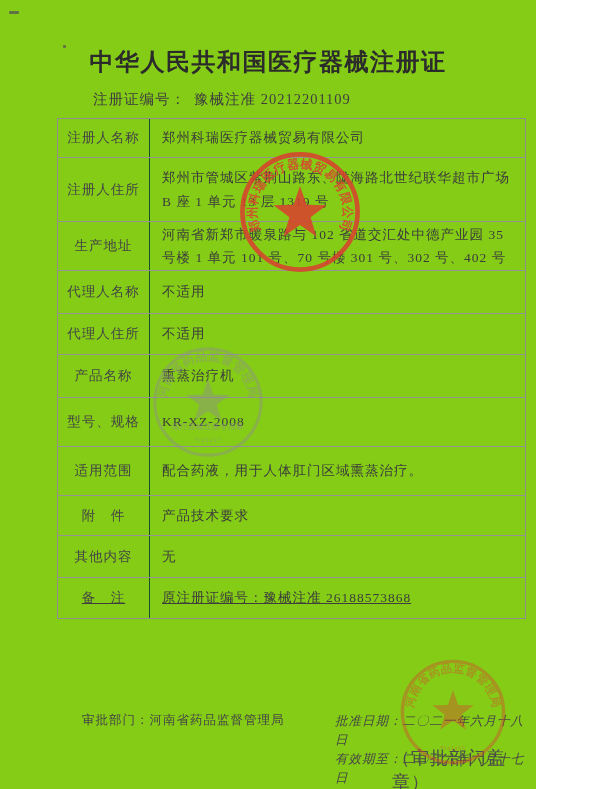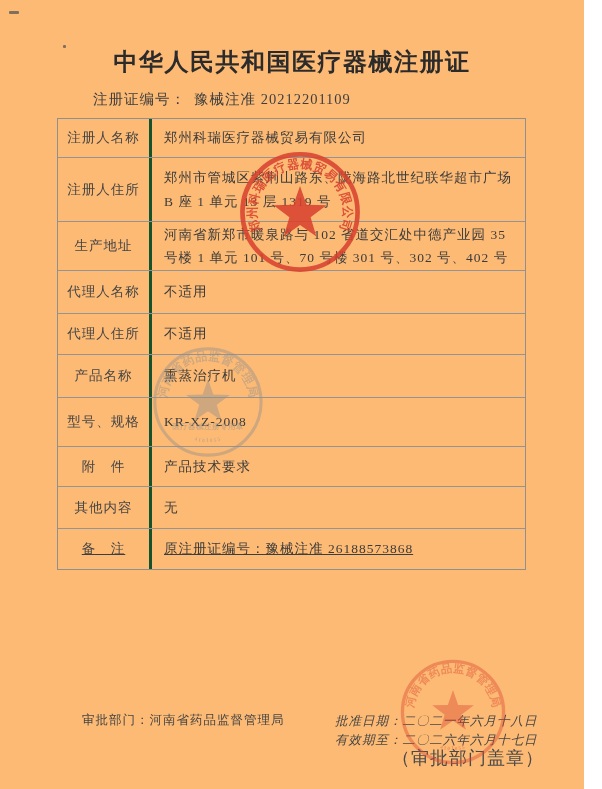--- a/index.html
+++ b/index.html
@@ -1,19 +1,19 @@
 <!DOCTYPE html>
 <html><head>
 <meta charset="utf-8">
 <style>
   html,body{margin:0;padding:0;}
   .page{
     position:relative;
-    width:584px;height:789px;
-    background:#fdba74;
+    width:536px;height:789px;
+    background:#84cc16;
     font-family:"Liberation Serif","DejaVu Serif",serif;
     color:#3e3e3e;
     overflow:hidden;
   }
   .speck{position:absolute;background:#555;border-radius:1px;opacity:.75;}
   .page-title{
     position:absolute;top:46px;left:0;width:100%;
     text-align:center;font-size:24px;font-weight:bold;
     letter-spacing:1.5px;color:#2b2b2b;margin:0;
   }
@@ -28,21 +28,21 @@
     box-sizing:border-box;
     background:transparent;
   }
   .row{display:flex;border-bottom:1px solid #949494;}
   .row:last-child{border-bottom:none;text-decoration:underline;}
   .r1{height:38px}.r2{height:63px}.r3{height:48px}.r4{height:42px}
   .r5{height:40px}.r6{height:42px}.r7{height:48px}.r8{height:96px}
   .r9{height:48px}.r10{height:39px}.r11{height:41px}.r12{height:40px}
   .cell-label{
     width:85px;min-width:85px;
-    border-right:3px solid #14532d;
+    border-right:1px solid #14532d;
     display:flex;align-items:center;justify-content:center;
     text-align:center;
     font-size:13.5px;letter-spacing:1px;color:#454545;
     padding:0 3px;box-sizing:content-box;
   }
   .cell-value{
     flex:1;display:flex;align-items:center;
     padding:3px 10px 3px 12px;
     font-size:13.5px;letter-spacing:1px;line-height:1.72;color:#3c3c3c;
   }
@@ -100,20 +100,24 @@
       <div class="cell-label">代理人住所</div>
       <div class="cell-value">不适用</div>
     </div>
     <div class="row r6">
       <div class="cell-label">产品名称</div>
       <div class="cell-value">熏蒸治疗机</div>
     </div>
     <div class="row r7">
       <div class="cell-label">型号、规格</div>
       <div class="cell-value">KR-XZ-2008</div>
+    </div>
+    <div class="row r9">
+      <div class="cell-label">适用范围</div>
+      <div class="cell-value">配合药液，用于人体肛门区域熏蒸治疗。</div>
     </div>
     <div class="row r10">
       <div class="cell-label">附　件</div>
       <div class="cell-value">产品技术要求</div>
     </div>
     <div class="row r11">
       <div class="cell-label">其他内容</div>
       <div class="cell-value">无</div>
     </div>
     <div class="row r12">

